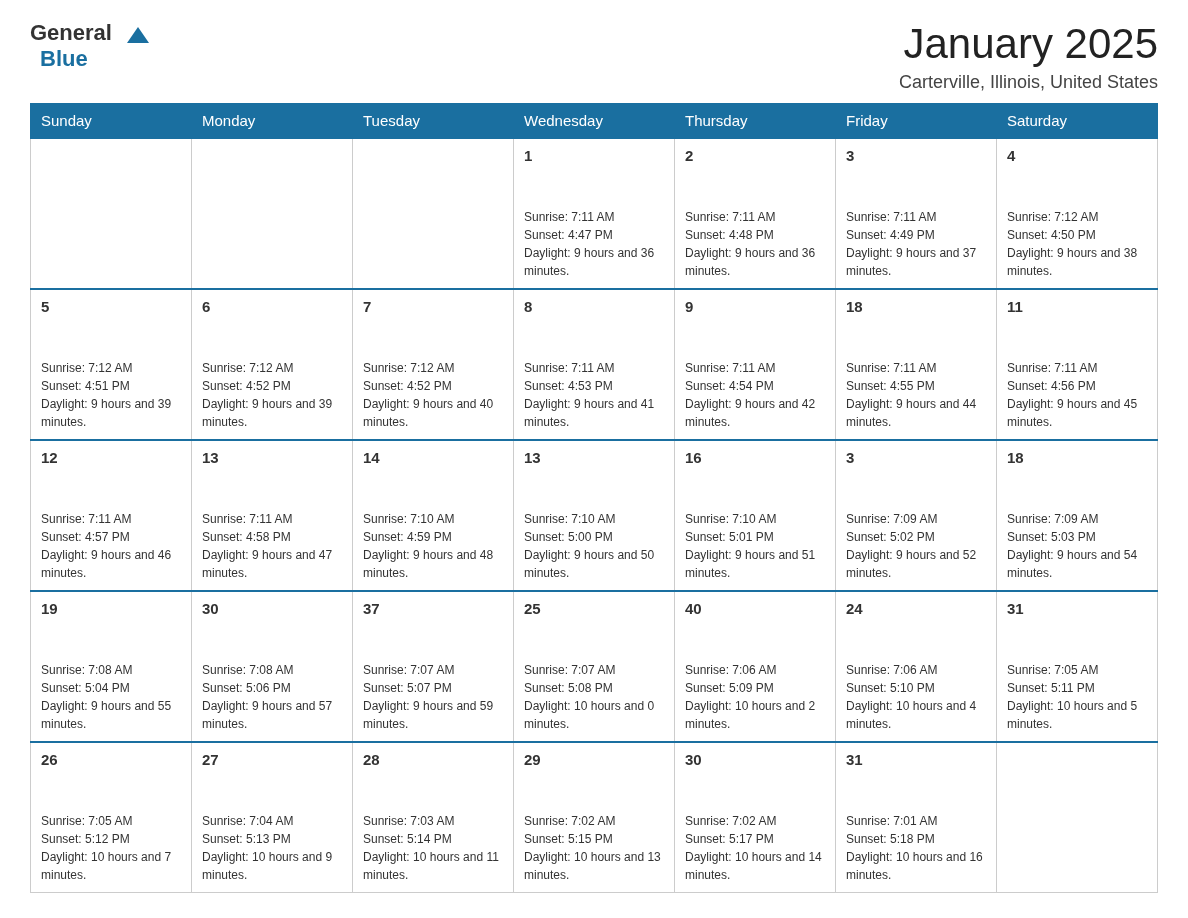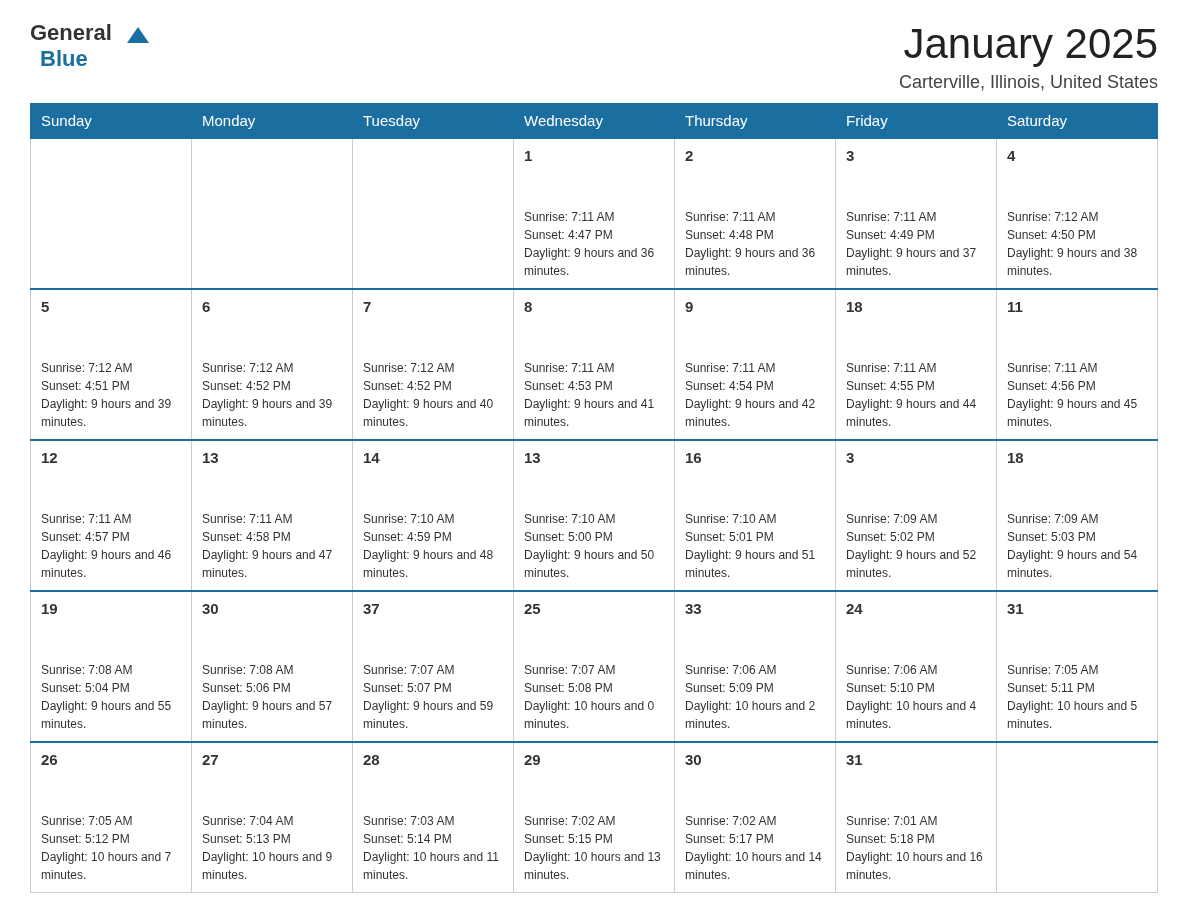--- a/index.html
+++ b/index.html
@@ -220,21 +220,21 @@
         </td>
         <td>
           <span class="day-number">37</span>
           <div class="day-info">Sunrise: 7:07 AM<br>Sunset: 5:07 PM<br>Daylight: 9 hours and 59 minutes.</div>
         </td>
         <td>
           <span class="day-number">25</span>
           <div class="day-info">Sunrise: 7:07 AM<br>Sunset: 5:08 PM<br>Daylight: 10 hours and 0 minutes.</div>
         </td>
         <td>
-          <span class="day-number">33</span>
+          <span class="day-number">40</span>
           <div class="day-info">Sunrise: 7:06 AM<br>Sunset: 5:09 PM<br>Daylight: 10 hours and 2 minutes.</div>
         </td>
         <td>
           <span class="day-number">24</span>
           <div class="day-info">Sunrise: 7:06 AM<br>Sunset: 5:10 PM<br>Daylight: 10 hours and 4 minutes.</div>
         </td>
         <td>
           <span class="day-number">31</span>
           <div class="day-info">Sunrise: 7:05 AM<br>Sunset: 5:11 PM<br>Daylight: 10 hours and 5 minutes.</div>
         </td>

